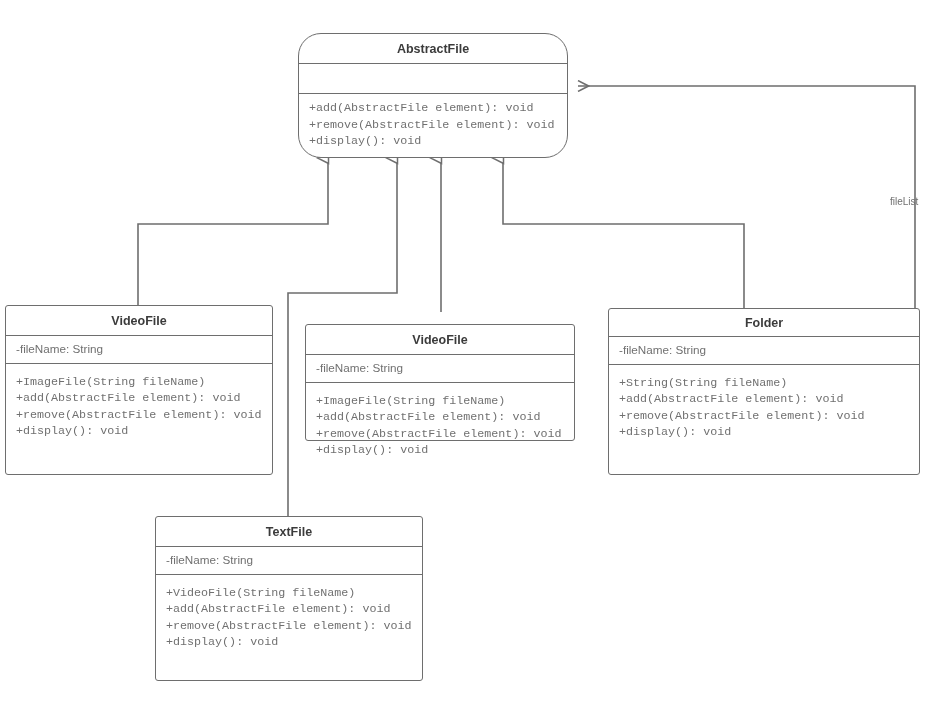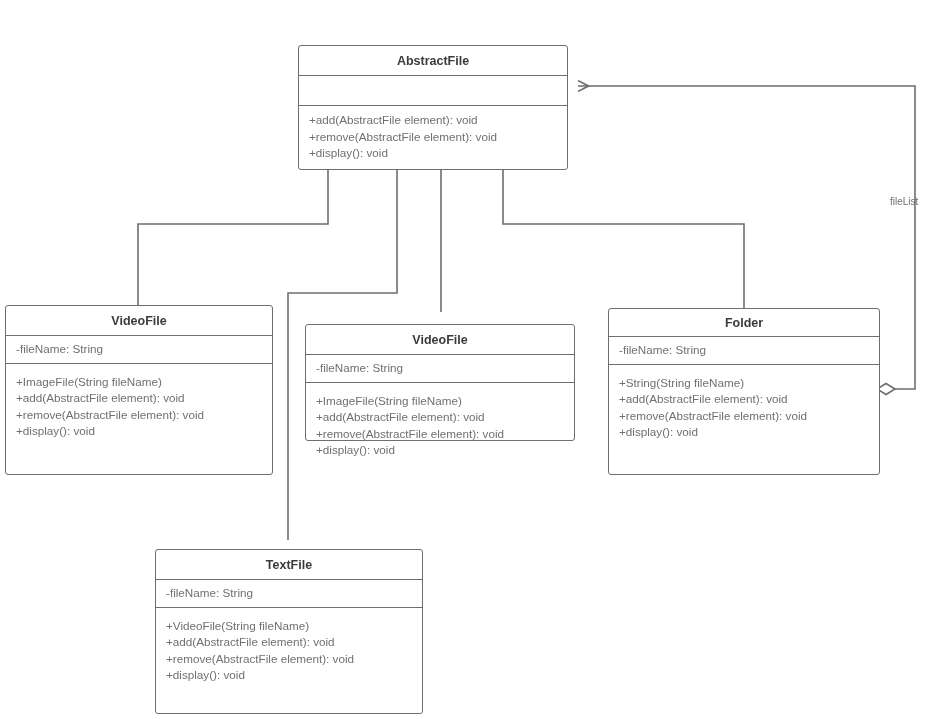--- a/index.html
+++ b/index.html
@@ -40,20 +40,21 @@
     justify-content: center;
   }
   .uml-attrs {
     box-sizing: border-box;
     border-bottom: 1.6px solid #6e6e6e;
     padding: 5px 0 5px 10px;
   }
   .uml-ops {
     box-sizing: border-box;
     padding: 10px 0 18px 10px;
+    font-family: Liberation Mono, monospace;
   }
   .uml-line {
     font-size: 11.7px;
     color: #707070;
     line-height: 16.5px;
     white-space: nowrap;
   }
   .edge-label {
     position: absolute;
     font-size: 10px;
@@ -92,21 +93,21 @@
   </g>
 
   <g>
     <path d="M895,389 L915,389 L915,86 L578,86" fill="none" stroke="#6e6e6e" stroke-width="1.6" marker-end="url(#open-arrow)"></path>
     <path d="M895,389 L886,383.5 L877,389 L886,394.5 Z" fill="#ffffff" stroke="#6e6e6e" stroke-width="1.5"></path>
   </g>
 </svg>
 
 <div class="edge-label" style="left:890px; top:196px;">fileList</div>
 
-<div class="uml-class" style="left:298px; top:45px; width:270px; height:125px;">
+<div class="uml-class" style="left:298px; top:33px; width:270px; height:125px;border-radius:23px;">
   <div class="uml-title" style="height:30px;">AbstractFile</div>
   <div class="uml-attrs" style="height:30px; padding:0;"></div>
   <div class="uml-ops" style="padding-top:6px;">
     <div class="uml-line">+add(AbstractFile element): void</div>
     <div class="uml-line">+remove(AbstractFile element): void</div>
     <div class="uml-line">+display(): void</div>
   </div>
 </div>
 
 <div class="uml-class" style="left:5px; top:305px; width:268px; height:170px;">
@@ -128,34 +129,34 @@
     <div class="uml-line">-fileName: String</div>
   </div>
   <div class="uml-ops">
     <div class="uml-line">+ImageFile(String fileName)</div>
     <div class="uml-line">+add(AbstractFile element): void</div>
     <div class="uml-line">+remove(AbstractFile element): void</div>
     <div class="uml-line">+display(): void</div>
   </div>
 </div>
 
-<div class="uml-class" style="left:608px; top:308px; width:272px; height:167px;">
+<div class="uml-class" style="left:608px; top:308px; width:312px; height:167px;">
   <div class="uml-title" style="height:28px;">Folder</div>
   <div class="uml-attrs">
     <div class="uml-line">-fileName: String</div>
   </div>
   <div class="uml-ops">
     <div class="uml-line">+String(String fileName)</div>
     <div class="uml-line">+add(AbstractFile element): void</div>
     <div class="uml-line">+remove(AbstractFile element): void</div>
     <div class="uml-line">+display(): void</div>
   </div>
 </div>
 
-<div class="uml-class" style="left:155px; top:549px; width:268px; height:165px;">
+<div class="uml-class" style="left:155px; top:516px; width:268px; height:165px;">
   <div class="uml-title" style="height:30px;">TextFile</div>
   <div class="uml-attrs">
     <div class="uml-line">-fileName: String</div>
   </div>
   <div class="uml-ops">
     <div class="uml-line">+VideoFile(String fileName)</div>
     <div class="uml-line">+add(AbstractFile element): void</div>
     <div class="uml-line">+remove(AbstractFile element): void</div>
     <div class="uml-line">+display(): void</div>
   </div>

